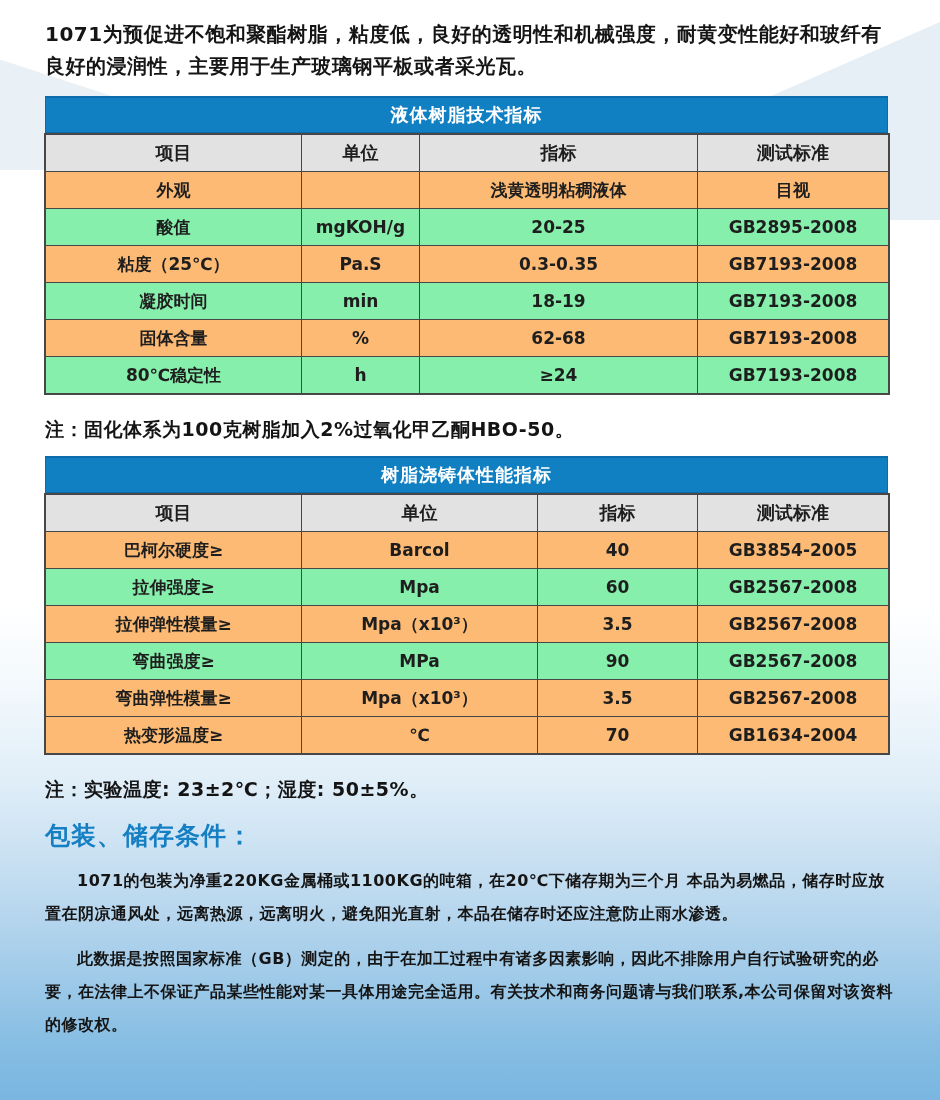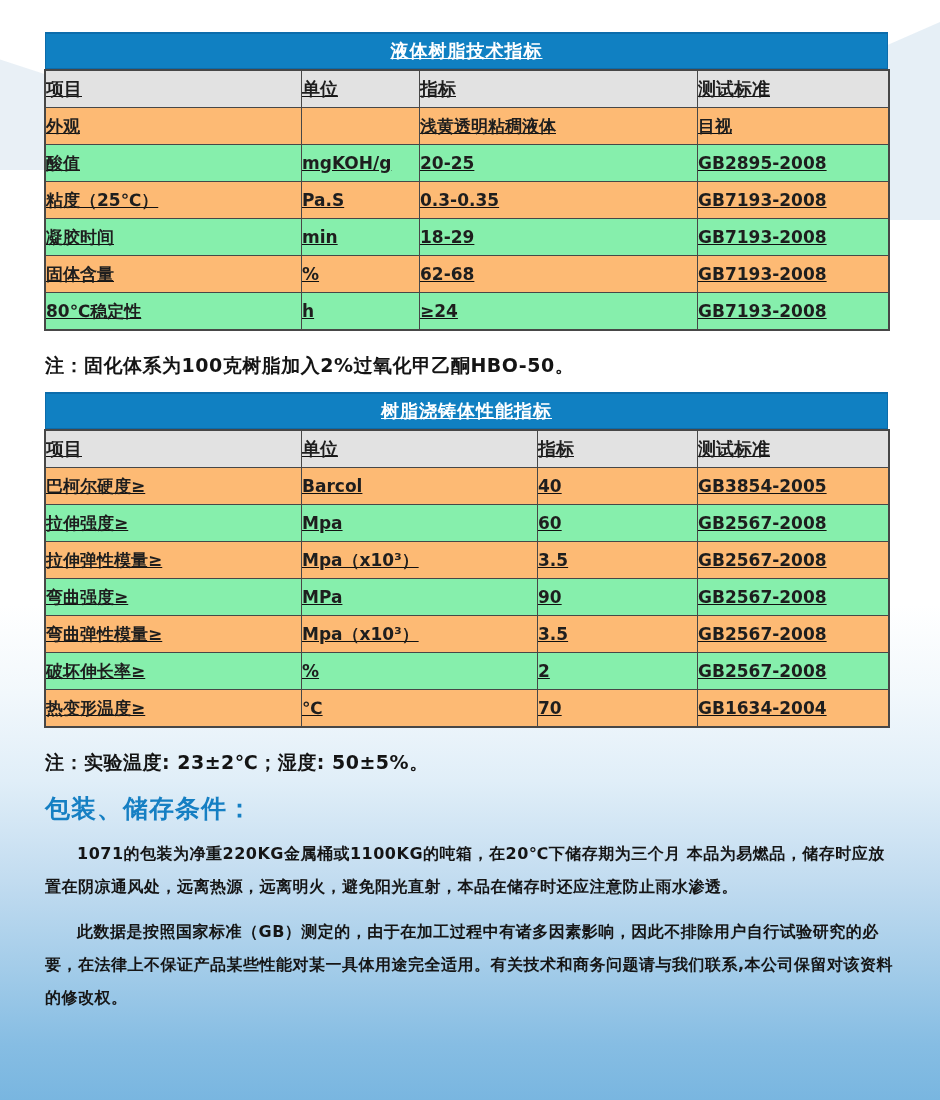--- a/index.html
+++ b/index.html
@@ -71,44 +71,45 @@
     border-bottom: 2px solid #0c6cab;
     color: #ffffff; text-align: center;
     font-size: 18px; font-weight: 600; letter-spacing: 1px;
   }
   table {
     width: 843px; table-layout: fixed; border-collapse: collapse;
     background: #ffffff;
   }
   th, td {
     border: 1px solid #474747;
-    height: 37px; text-align: left; vertical-align: middle;
+    height: 37px; text-align: center; vertical-align: middle;
     font-size: 17px; color: #1e1e1e; font-weight: 600;
     overflow: hidden; white-space: nowrap;
   }
   thead th { background: #e2e2e2; font-weight: 600; font-size: 18px; }
   tbody tr.alt td { background: #86efac; }
   tbody tr td { background: #fdba74; }
-  table, .table-title { box-shadow: 0 0 0 1px #474747; text-decoration: underline; }
+  table, .table-title { box-shadow: 0 0 0 1px #474747; }
   .table-title { box-shadow: 1px 0 0 0 #0c6cab inset, -1px 0 0 0 #0c6cab inset; }
 </style>
 </head>
 <body>
 
 <div class="bg">
   <div class="facet f6"></div>
   <div class="facet f1"></div>
   <div class="facet f2"></div>
   <div class="facet f4"></div>
   <div class="facet f5"></div>
   <div class="facet f3"></div>
 </div>
 
 <div class="page">
 
+  <p class="intro">1071为预促进不饱和聚酯树脂，粘度低，良好的透明性和机械强度，耐黄变性能好和玻纤有良好的浸润性，主要用于生产玻璃钢平板或者采光瓦。</p>
 
   <div class="table-wrap">
     <div class="table-title">液体树脂技术指标</div>
     <table>
       <colgroup>
         <col style="width:256px">
           <col style="width:118px">
           <col style="width:278px">
           <col style="width:191px">
       </colgroup>
@@ -135,21 +136,21 @@
           </tr>
           <tr>
             <td>粘度（25℃）</td>
             <td>Pa.S</td>
             <td>0.3-0.35</td>
             <td>GB7193-2008</td>
           </tr>
           <tr class="alt">
             <td>凝胶时间</td>
             <td>min</td>
-            <td>18-29</td>
+            <td>18-19</td>
             <td>GB7193-2008</td>
           </tr>
           <tr>
             <td>固体含量</td>
             <td>%</td>
             <td>62-68</td>
             <td>GB7193-2008</td>
           </tr>
           <tr class="alt">
             <td>80℃稳定性</td>
@@ -204,26 +205,20 @@
             <td>MPa</td>
             <td>90</td>
             <td>GB2567-2008</td>
           </tr>
           <tr>
             <td>弯曲弹性模量≥</td>
             <td>Mpa（x10³）</td>
             <td>3.5</td>
             <td>GB2567-2008</td>
           </tr>
-          <tr class="alt">
-            <td>破坏伸长率≥</td>
-            <td>%</td>
-            <td>2</td>
-            <td>GB2567-2008</td>
-          </tr>
           <tr>
             <td>热变形温度≥</td>
             <td>℃</td>
             <td>70</td>
             <td>GB1634-2004</td>
           </tr>
         </tbody>
     </table>
   </div>
 

